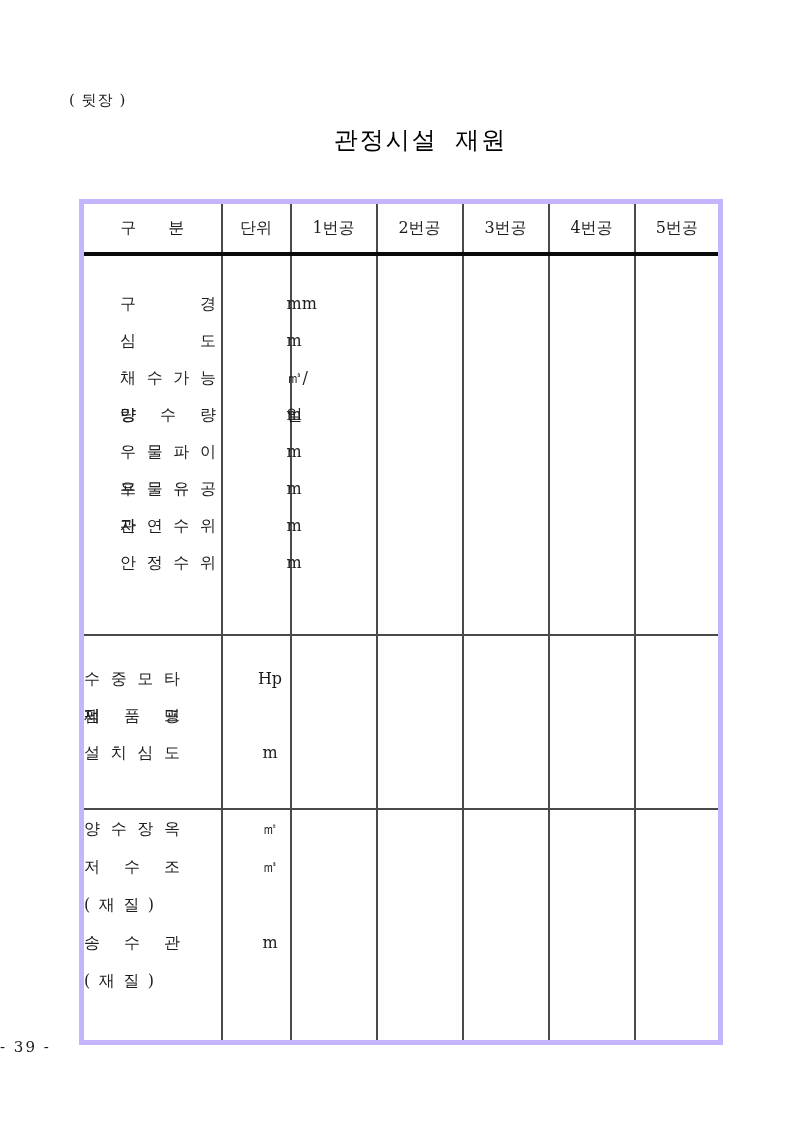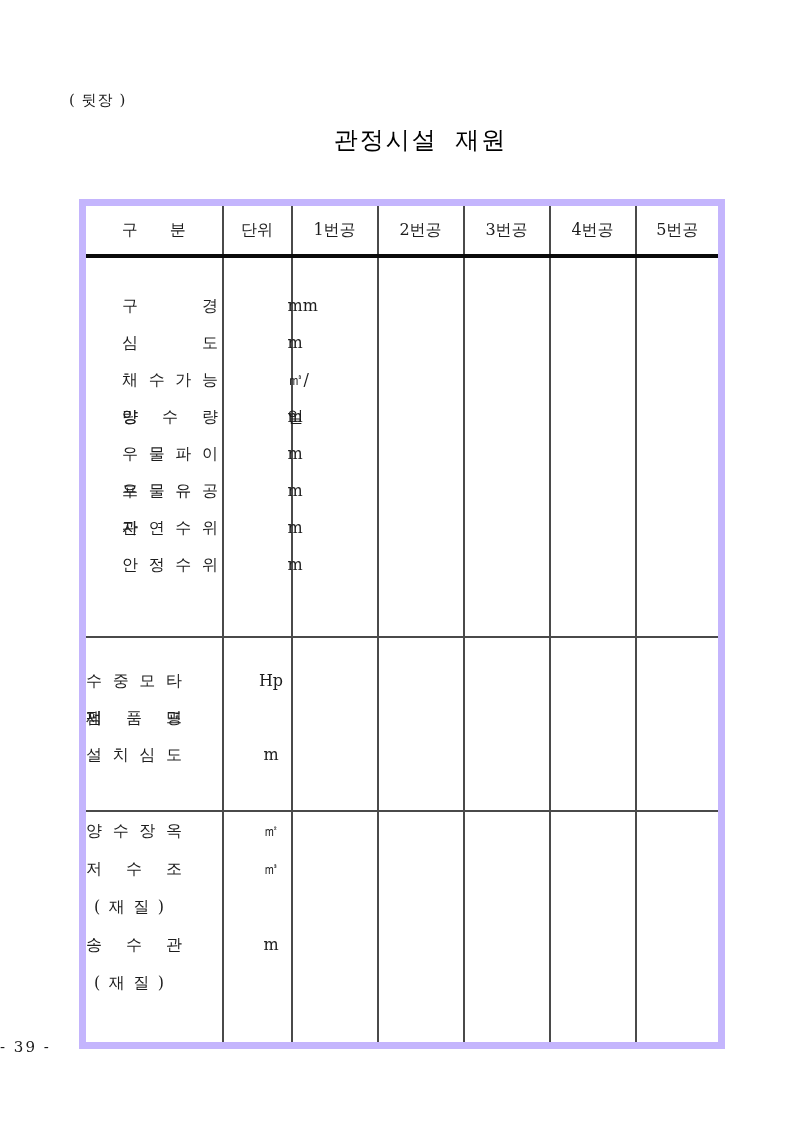--- a/index.html
+++ b/index.html
@@ -22,21 +22,21 @@
     text-align: center;
     font-family: "DejaVu Sans", "Liberation Sans", sans-serif;
     font-weight: normal; font-size: 24px;
     letter-spacing: 2px; word-spacing: 8px;
     color: #000;
   }
   table.spec {
     position: absolute; left: 79px; top: 199px;
     width: 639px; height: 793px;
     border-collapse: collapse; table-layout: fixed;
-    border: 7px solid #c4b5fd;
+    border: 5px solid #c4b5fd;
   }
   table.spec th, table.spec td {
     border: 2px solid #4a4a4a;
     padding: 0; margin: 0;
     background: #fff;
   }
   table.spec thead th {
     height: 48px;
     border-bottom: 4px solid #0a0a0a;
     font-weight: normal; font-size: 16px;
@@ -50,21 +50,21 @@
   tr.sec1 td.labels-cell, tr.sec1 td.units-cell { padding-top: 29px; padding-left: 36px; }
   tr.sec2 td.labels-cell, tr.sec2 td.units-cell { padding-top: 24px; }
   tr.sec3 td.labels-cell, tr.sec3 td.units-cell { }
   tr.sec1 td { height: 349px; }
   tr.sec2 td { height: 148px; }
   tr.sec3 td { height: 230px; }
   .jlabel {
     display: inline-block; width: 96px;
     text-align: justify; text-align-last: justify;
   }
-  .jlabel.paren { width: 70px; margin-left: 8px; }
+  .jlabel.paren { width: 70px; }
   .jlabel-hdr {
     display: inline-block; width: 64px;
     text-align: justify; text-align-last: justify;
   }
   .unit-text { font-size: 16px; margin-left: 28px; }
   .page-number {
     position: absolute; left: 0; top: 1038px; width: 100%;
     text-align: left; font-size: 15px; letter-spacing: 2px;
     white-space: pre;
   }

